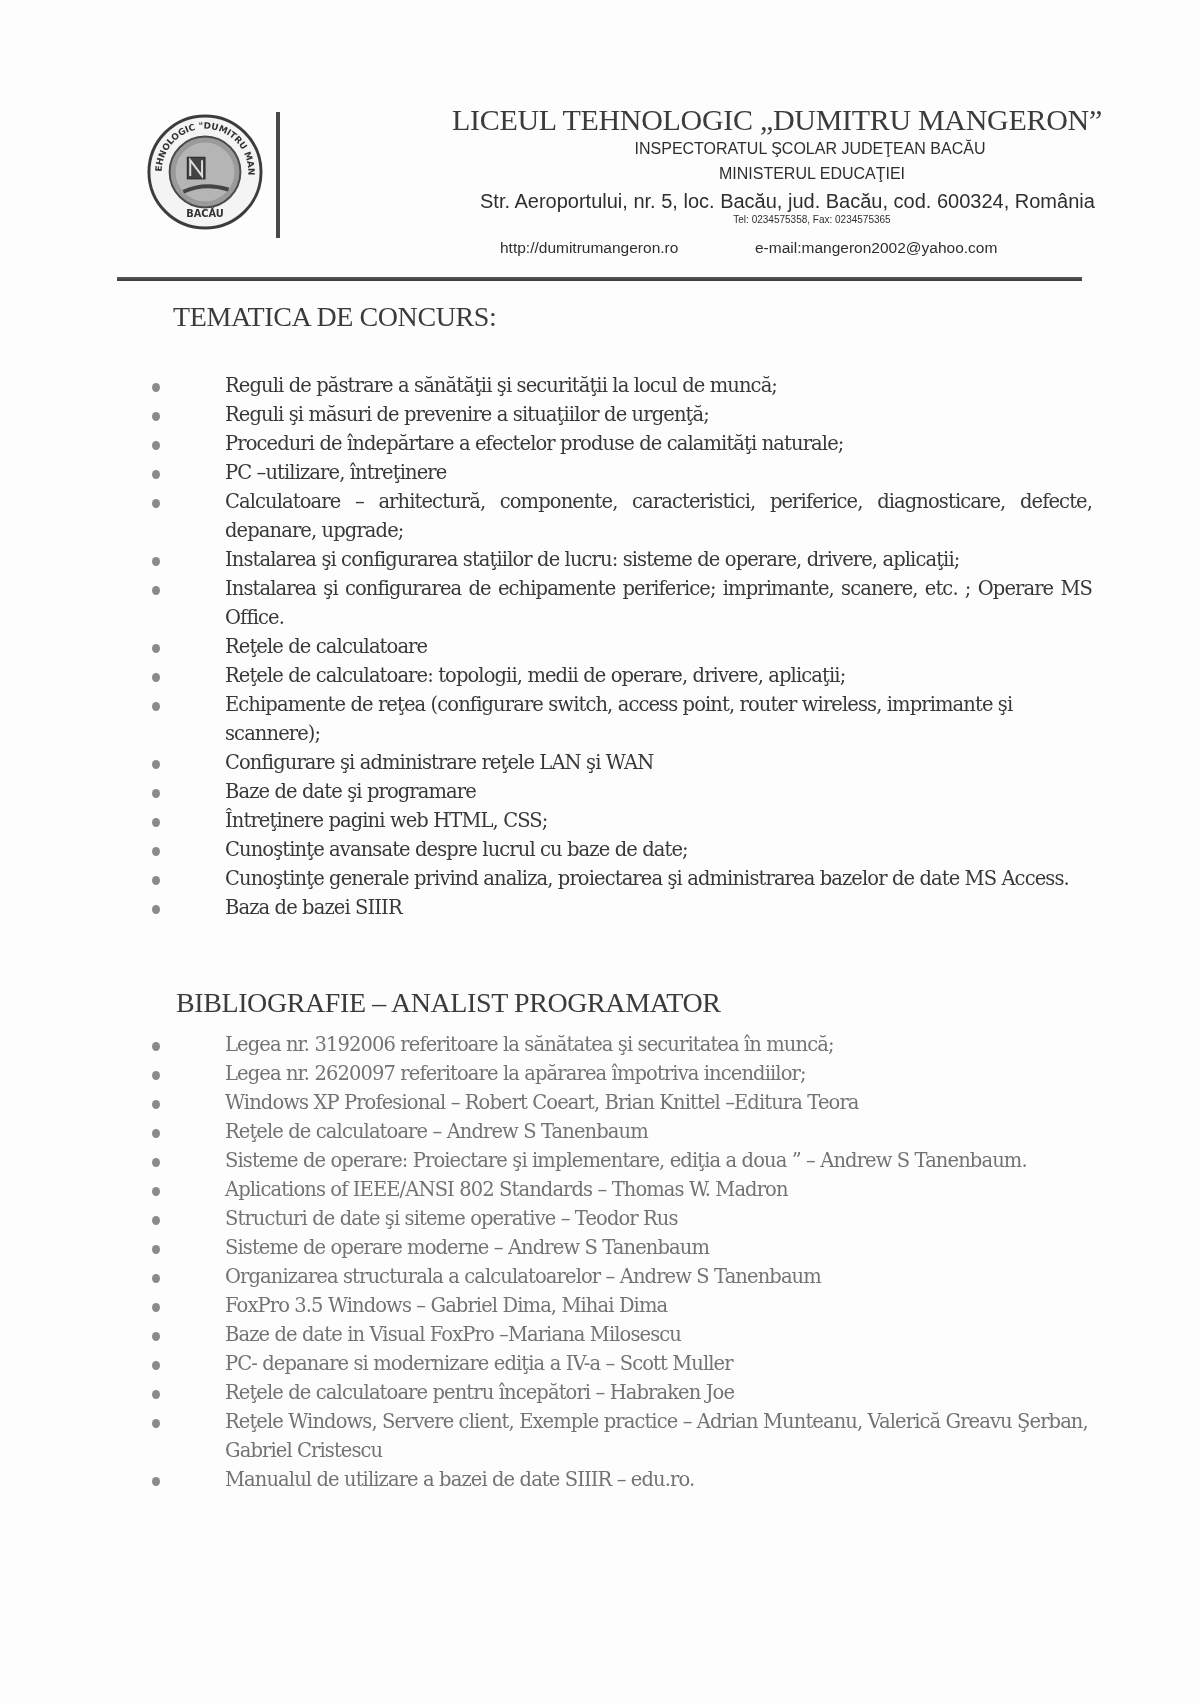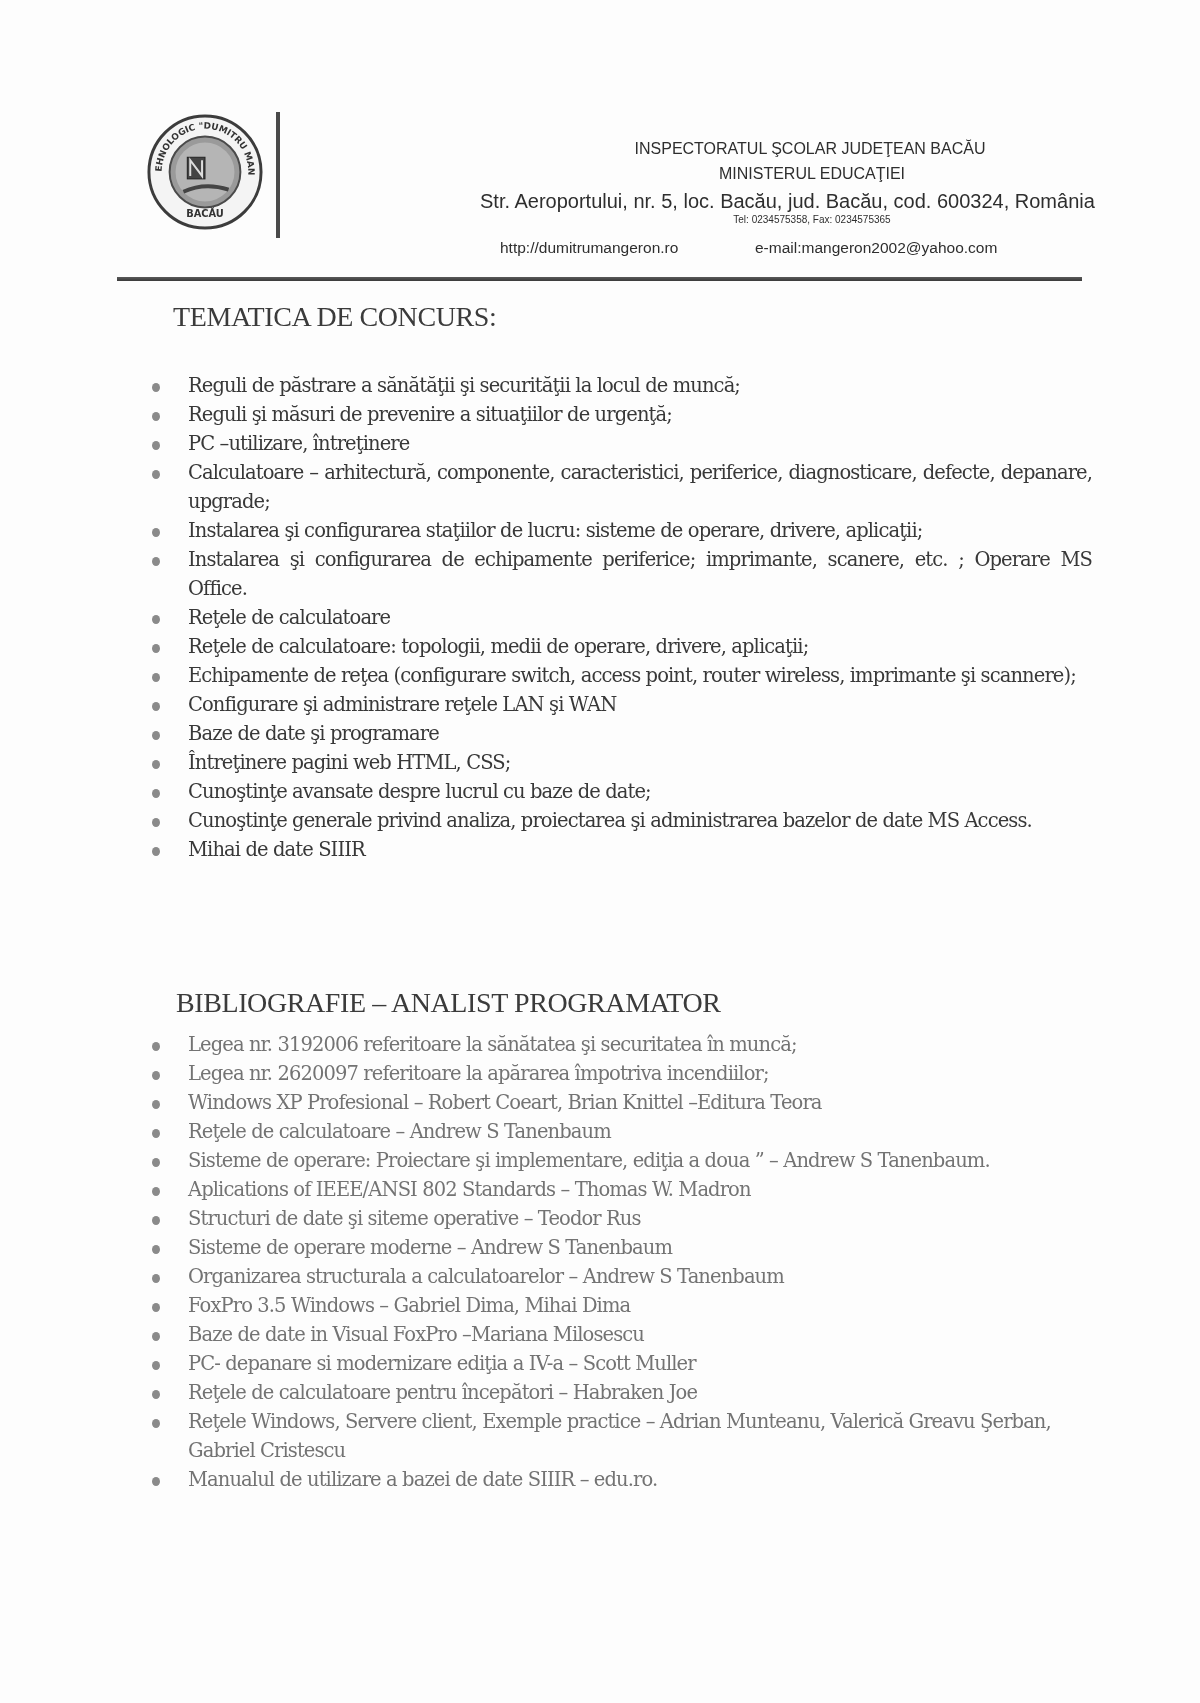--- a/index.html
+++ b/index.html
@@ -48,21 +48,21 @@
     position: absolute; list-style: none; margin: 0; padding: 0; left: 152px; width: 940px;
     font-family: "DejaVu Serif", serif; font-size: 19.5px; line-height: 29px; color: #383838;
   }
   ul.list1 { top: 371px; }
   ul.list2 { top: 1030px; color: #737373; }
   ul.items li { position: relative; padding-left: 36px; }
   ul.items li .bullet {
     position: absolute; left: 0; top: 12px; width: 8px; height: 9px; border-radius: 50%;
     background: #8a8a8a;
   }
-  ul.items li .txt { display: block; letter-spacing: -0.9px; word-spacing: 0px; }
+  ul.items li .txt { display: block; letter-spacing: -0.9px; word-spacing: 0px; margin-left: 37px; }
   ul.items li.justify .txt { text-align: justify; text-align-last: left; }
 </style>
 </head>
 <body>
 
 <div class="page">
 
   <svg class="logo" viewBox="0 0 120 120">
     <defs>
       <path id="ringTop" d="M 16 60 A 44 44 0 1 1 104 60"></path>
@@ -74,20 +74,21 @@
     <rect x="42" y="45" width="18" height="22" fill="#444" stroke="#222" stroke-width="1"></rect>
     <path d="M45 64 L45 48 L57 64 L57 48" stroke="#ddd" stroke-width="2" fill="none"></path>
     <path d="M38 80 Q60 70 84 78" stroke="#444" stroke-width="4" fill="none"></path>
     <text font-family="DejaVu Sans, sans-serif" font-size="9" font-weight="bold" fill="#333">
       <textPath href="#ringTop" startOffset="50%" text-anchor="middle">LICEUL TEHNOLOGIC "DUMITRU MANGERON"</textPath>
     </text>
     <text x="60" y="106" font-family="DejaVu Sans, sans-serif" font-size="10" font-weight="bold" fill="#333" text-anchor="middle">BACĂU</text>
   </svg>
   <div class="logo-bar"></div>
 
+  <div class="school-title">LICEUL TEHNOLOGIC „DUMITRU MANGERON”</div>
   <div class="hdr-line hdr-l1">INSPECTORATUL ŞCOLAR JUDEŢEAN BACĂU</div>
   <div class="hdr-line hdr-l2">MINISTERUL EDUCAŢIEI</div>
   <div class="hdr-line hdr-l3">Str. Aeroportului, nr. 5, loc. Bacău, jud. Bacău, cod. 600324, România</div>
   <div class="hdr-line hdr-l4">Tel: 0234575358, Fax: 0234575365</div>
   <div class="hdr-line hdr-web">http://dumitrumangeron.ro</div>
   <div class="hdr-line hdr-mail">e-mail:mangeron2002@yahoo.com</div>
 
   <div class="hdr-rule"></div>
 
   <div class="section-title t1">TEMATICA DE CONCURS:</div>
@@ -95,20 +96,24 @@
     <li>
         <span class="bullet"></span>
         <span class="txt">Reguli de păstrare a sănătăţii şi securităţii la locul de muncă;</span>
       </li>
     <li>
         <span class="bullet"></span>
         <span class="txt">Reguli şi măsuri de prevenire a situaţiilor de urgenţă;</span>
       </li>
     <li>
         <span class="bullet"></span>
+        <span class="txt">Proceduri de îndepărtare a efectelor produse de calamităţi naturale;</span>
+      </li>
+    <li>
+        <span class="bullet"></span>
         <span class="txt">PC –utilizare, întreţinere</span>
       </li>
     <li class="justify">
         <span class="bullet"></span>
         <span class="txt">Calculatoare – arhitectură, componente, caracteristici, periferice, diagnosticare, defecte, depanare, upgrade;</span>
       </li>
     <li>
         <span class="bullet"></span>
         <span class="txt">Instalarea şi configurarea staţiilor de lucru: sisteme de operare, drivere, aplicaţii;</span>
       </li>
@@ -143,21 +148,21 @@
     <li>
         <span class="bullet"></span>
         <span class="txt">Cunoştinţe avansate despre lucrul cu baze de date;</span>
       </li>
     <li>
         <span class="bullet"></span>
         <span class="txt">Cunoştinţe generale privind analiza, proiectarea şi administrarea bazelor de date MS Access.</span>
       </li>
     <li>
         <span class="bullet"></span>
-        <span class="txt">Mihai de date SIIIR</span>
+        <span class="txt">Baza de bazei SIIIR</span>
       </li>
   </ul>
 
   <div class="section-title t2">BIBLIOGRAFIE – ANALIST PROGRAMATOR</div>
   <ul class="items list2">
     <li>
         <span class="bullet"></span>
         <span class="txt">Legea nr. 3192006 referitoare la sănătatea şi securitatea în muncă;</span>
       </li>
     <li>

